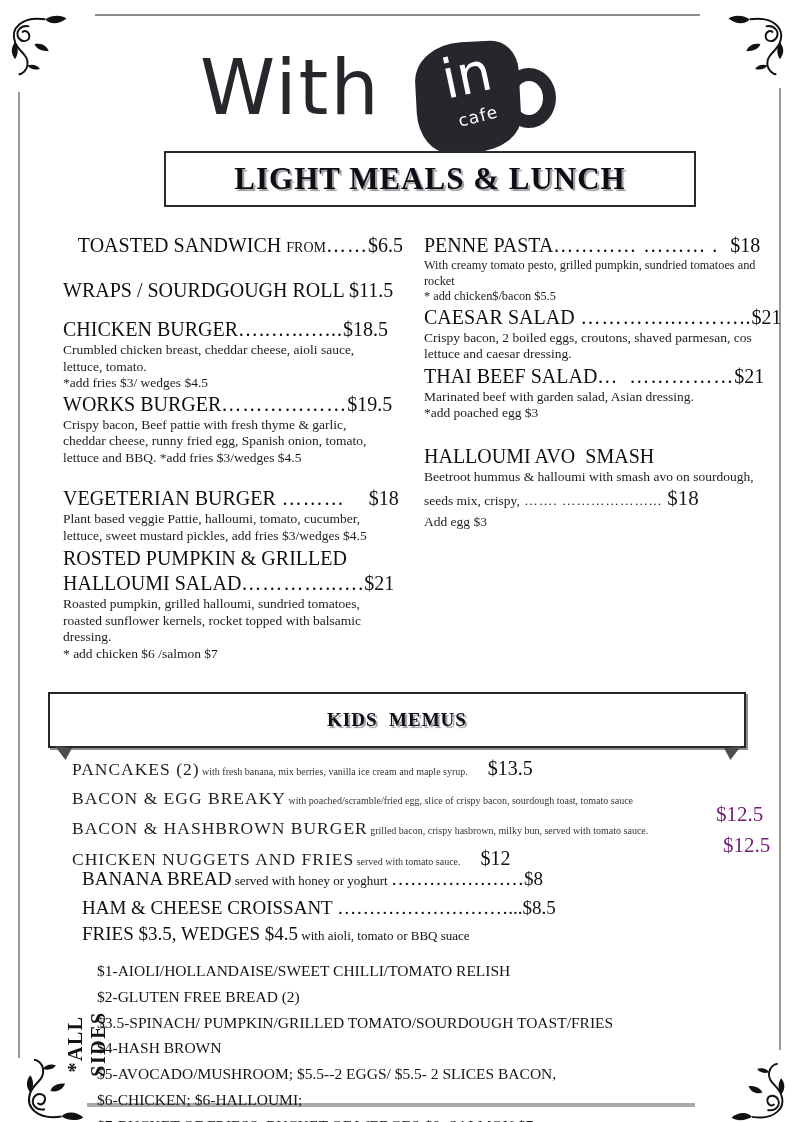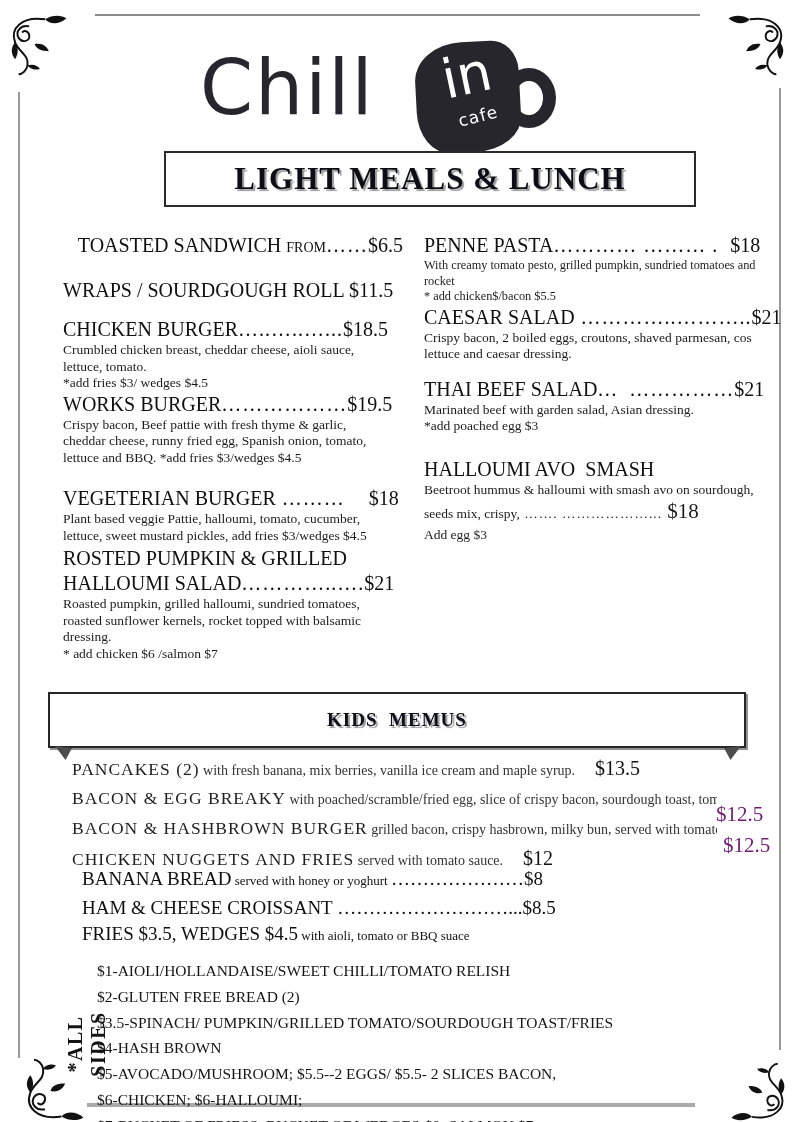--- a/index.html
+++ b/index.html
@@ -51,39 +51,39 @@
   .mi-price{white-space:pre;}
   .mi-desc{font-size:13.5px;line-height:16.5px;color:#1c1c1c;}
   .mi-desc.sm{font-size:12.3px;line-height:15.5px;}
   .price-line{font-size:13.5px;line-height:26px;}
   .price-line .big{font-size:21px;}
   
   .col-left .menu-item:nth-child(1){margin-bottom:18px;text-align:right;}
   .col-left .menu-item:nth-child(2){margin-bottom:14px;}
   .col-left .menu-item:nth-child(4){margin-bottom:20px;}
   .col-left .menu-item:nth-child(5){margin-bottom:2px;}
-  .col-right .menu-item:nth-child(2){margin-bottom:14px;font-family:Liberation Serif, serif;}
+  .col-right .menu-item:nth-child(2){margin-bottom:1px;font-family:Liberation Serif, serif;}
   .col-right .menu-item:nth-child(3){margin-bottom:22px;}
 
   
   .kids-banner{position:absolute;left:48px;top:692px;width:694px;height:52px;border:2px solid #262626;
                background:#fff;display:flex;align-items:center;justify-content:center;
                box-shadow:2px 2px 0 #8f8f8f;}
   .kids-banner h2{margin:0;font-size:19px;font-weight:bold;letter-spacing:1px;color:#10101c;
                   text-shadow:2px 2px 1px #9a9a9a;white-space:pre;}
   .fold{position:absolute;width:17px;height:14px;background:#4d4d4d;}
   .fold-left{left:55px;top:746px;clip-path:polygon(0 0,100% 15%,62% 100%);}
   .fold-right{left:724px;top:746px;clip-path:polygon(0 15%,100% 0,38% 100%);}
 
   
   .kids-items{position:absolute;left:72px;top:755px;width:690px;}
   .kid-row{height:30px;line-height:26px;white-space:nowrap;overflow:hidden;}
   .kid-row.clip{width:645px;}
   .kid-name{font-size:17.5px;letter-spacing:1px;color:#1f1f1f;}
-  .kid-desc{font-size:14px;color:#333;}
+  .kid-desc{font-size:10px;color:#333;}
   .kid-price{font-size:20px;margin-left:20px;color:#101010;}
   .kid-price-abs{position:absolute;font-size:21px;color:#701a75;margin-top:23px;}
   .kp-1{left:716px;top:779px;}
   .kp-2{left:723px;top:810px;}
 
   
   .kids-simple{position:absolute;left:82px;top:866px;width:640px;}
   .simple-row{font-size:19px;line-height:26.5px;color:#101010;white-space:pre-wrap;}
   .sr-small{font-size:13px;}
 
@@ -153,21 +153,21 @@
       </g>
       <g fill="#111">
         <path d="M42,6 C50,1 60,1 66,5 C58,12 47,12 42,6"></path>
         <path d="M30,34 C38,32 44,36 46,42 C38,42 32,40 30,34"></path>
         <path d="M22,58 C28,56 34,58 36,62 C30,64 24,62 22,58"></path>
         <path d="M8,32 C3,38 3,45 8,51 C12,45 12,38 8,32"></path>
       </g>
     </svg>
   </div>
 
-  <div class="logo-text">Chill</div>
+  <div class="logo-text">With</div>
   <div class="mug">
     <div class="mug-handle"></div>
     <div class="mug-body"></div>
     <div class="mug-in">in</div>
     <div class="mug-cafe">cafe</div>
   </div>
 
   <div class="title-box">
     <h1>LIGHT MEALS &amp; LUNCH</h1>
   </div>

